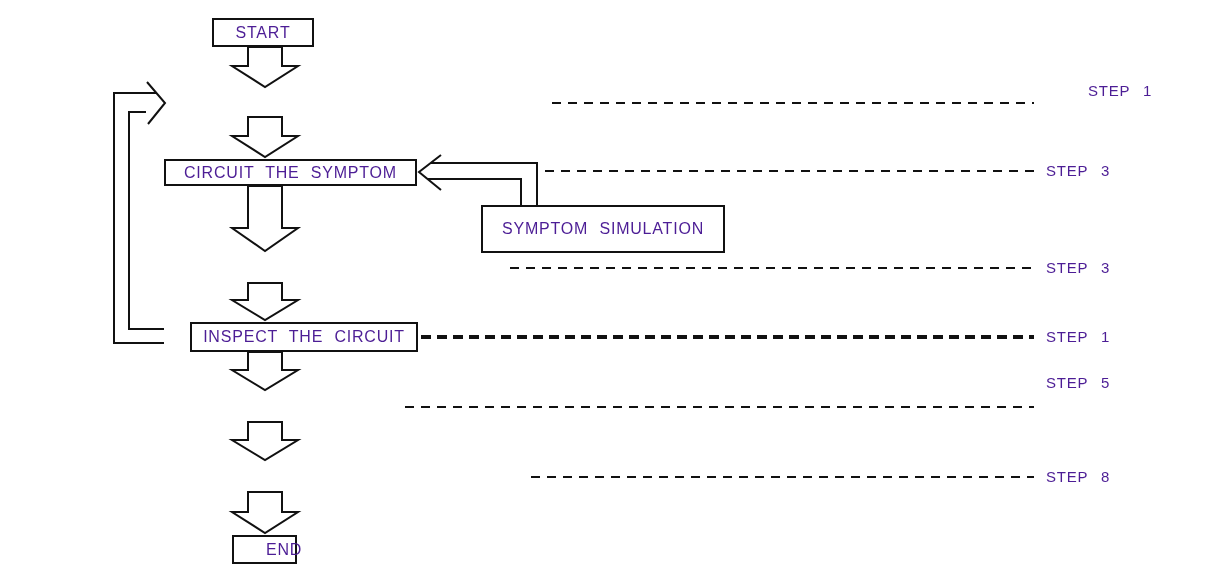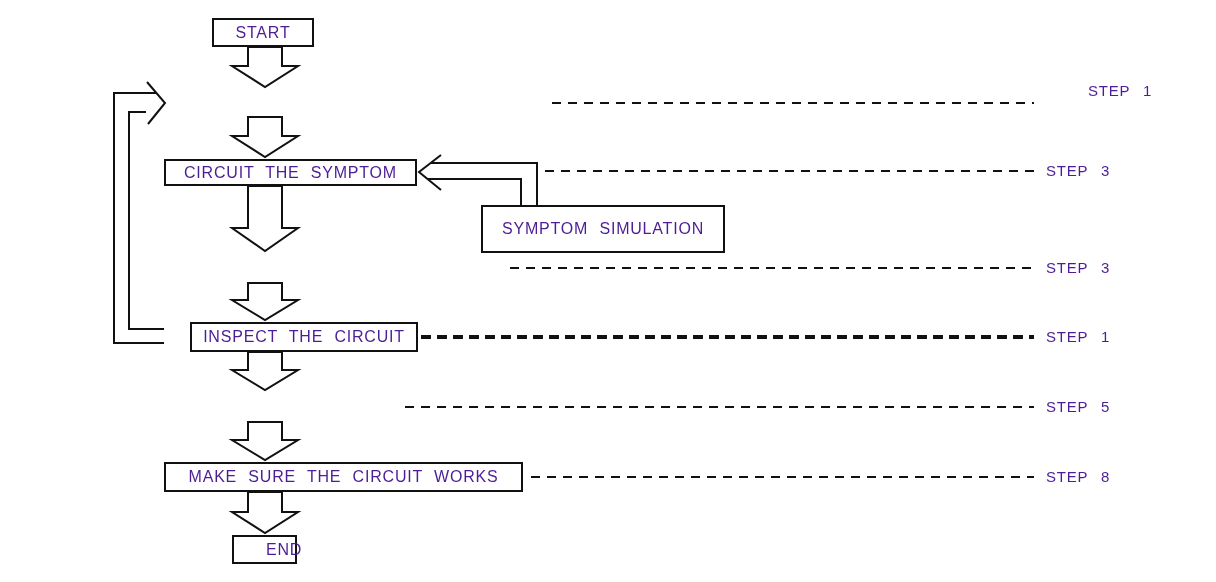--- a/index.html
+++ b/index.html
@@ -77,24 +77,23 @@
 
 
   <div class="flow-box" style="left:164px;top:159px;width:253px;height:27px;">CIRCUIT THE SYMPTOM</div>
 
   <div class="flow-box" style="left:481px;top:205px;width:244px;height:48px;">SYMPTOM SIMULATION</div>
 
 
   <div class="flow-box" style="left:164px;top:322px;width:228px;height:30px;margin-left:26px;">INSPECT THE CIRCUIT</div>
 
 
-  <div class="flow-box" style="left:164px;top:462px;width:359px;height:30px;">MAKE SURE THE CIRCUIT WORKS</div>
 
   <div class="flow-box" style="left:232px;top:535px;width:65px;height:29px;padding-left:39px;">END</div>
 
   <div class="step-label" style="top:81px;margin-left:42px;">STEP 1</div>
   <div class="step-label" style="top:161px;">STEP 3</div>
   <div class="step-label" style="top:258px;text-align:right;">STEP 3</div>
   <div class="step-label" style="top:327px;">STEP 1</div>
-  <div class="step-label" style="top:397px;">STEP 5</div>
+  <div class="step-label" style="top:373px;">STEP 5</div>
   <div class="step-label" style="top:467px;">STEP 8</div>
 
 </div>
 
 </body></html>

